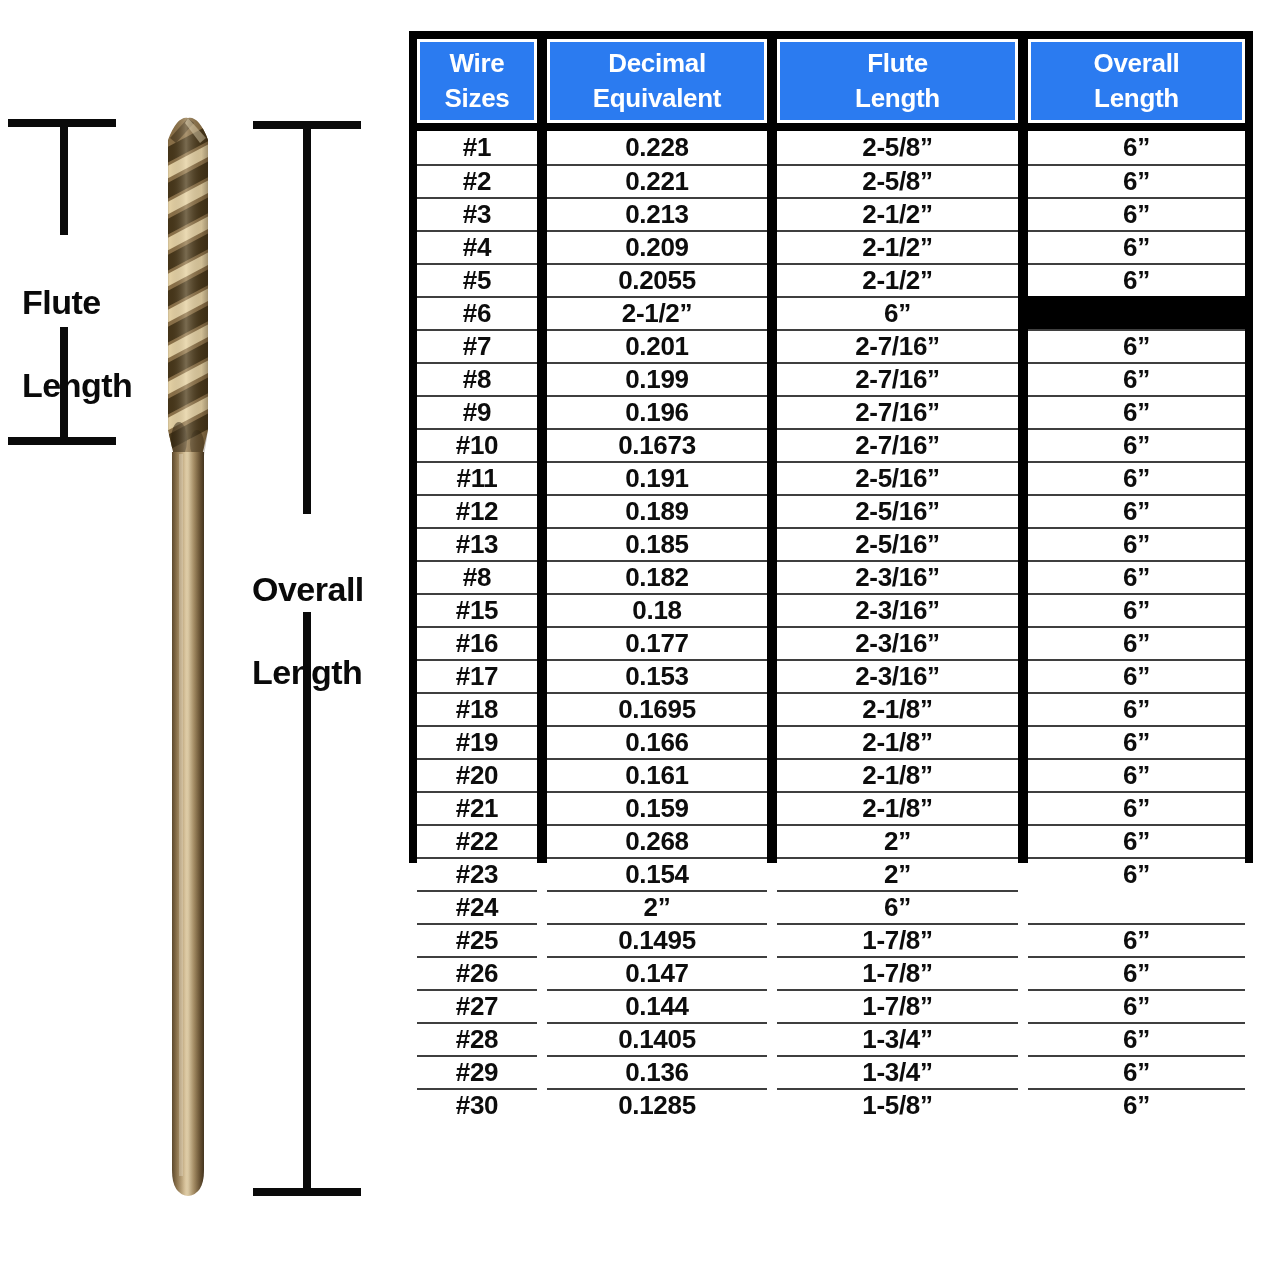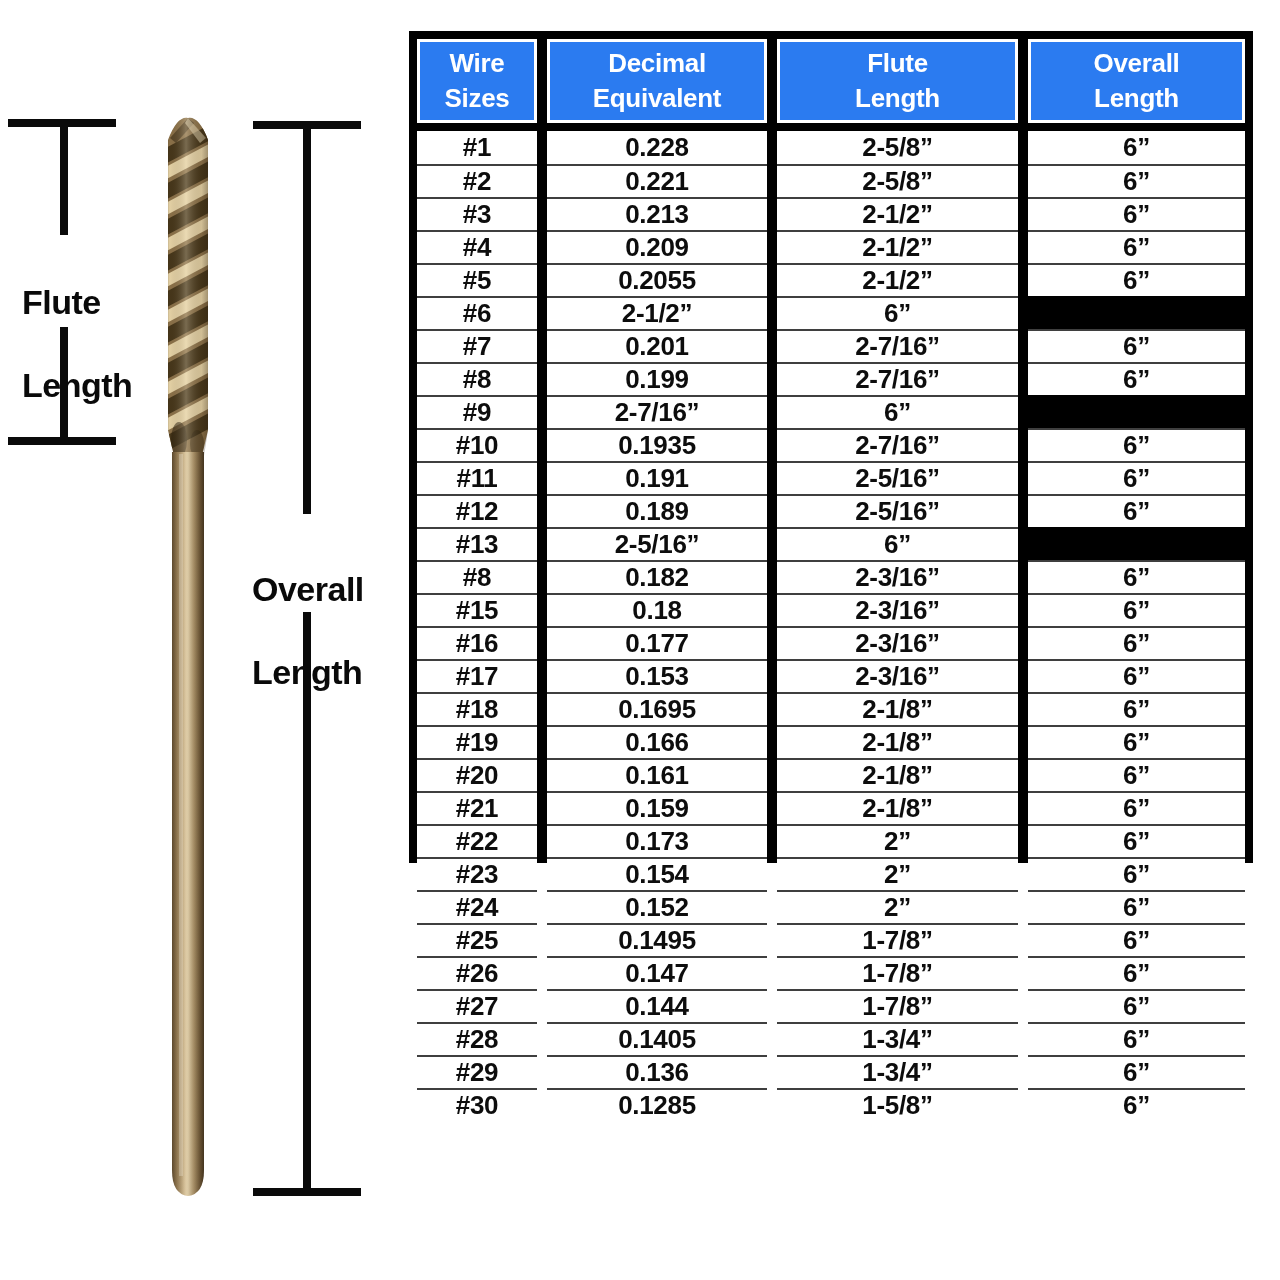--- a/index.html
+++ b/index.html
@@ -195,43 +195,45 @@
         <div class="tcell">6”</div>
       </div>
       <div class="trow">
         <div class="tcell">#8</div>
         <div class="tcell">0.199</div>
         <div class="tcell">2-7/16”</div>
         <div class="tcell">6”</div>
       </div>
       <div class="trow">
         <div class="tcell">#9</div>
+        <div class="tcell">0.196</div>
         <div class="tcell">2-7/16”</div>
         <div class="tcell">6”</div>
       </div>
       <div class="trow">
         <div class="tcell">#10</div>
-        <div class="tcell">0.1935</div>
+        <div class="tcell">0.1673</div>
         <div class="tcell">2-7/16”</div>
         <div class="tcell">6”</div>
       </div>
       <div class="trow">
         <div class="tcell">#11</div>
         <div class="tcell">0.191</div>
         <div class="tcell">2-5/16”</div>
         <div class="tcell">6”</div>
       </div>
       <div class="trow">
         <div class="tcell">#12</div>
         <div class="tcell">0.189</div>
         <div class="tcell">2-5/16”</div>
         <div class="tcell">6”</div>
       </div>
       <div class="trow">
         <div class="tcell">#13</div>
+        <div class="tcell">0.185</div>
         <div class="tcell">2-5/16”</div>
         <div class="tcell">6”</div>
       </div>
       <div class="trow">
         <div class="tcell">#8</div>
         <div class="tcell">0.182</div>
         <div class="tcell">2-3/16”</div>
         <div class="tcell">6”</div>
       </div>
       <div class="trow">
@@ -271,33 +273,32 @@
         <div class="tcell">6”</div>
       </div>
       <div class="trow">
         <div class="tcell">#21</div>
         <div class="tcell">0.159</div>
         <div class="tcell">2-1/8”</div>
         <div class="tcell">6”</div>
       </div>
       <div class="trow">
         <div class="tcell">#22</div>
-        <div class="tcell">0.173</div>
+        <div class="tcell">0.268</div>
         <div class="tcell">2”</div>
         <div class="tcell">6”</div>
       </div>
       <div class="trow">
         <div class="tcell">#23</div>
         <div class="tcell">0.154</div>
         <div class="tcell">2”</div>
         <div class="tcell">6”</div>
       </div>
       <div class="trow">
         <div class="tcell">#24</div>
-        <div class="tcell">0.152</div>
         <div class="tcell">2”</div>
         <div class="tcell">6”</div>
       </div>
       <div class="trow">
         <div class="tcell">#25</div>
         <div class="tcell">0.1495</div>
         <div class="tcell">1-7/8”</div>
         <div class="tcell">6”</div>
       </div>
       <div class="trow">

